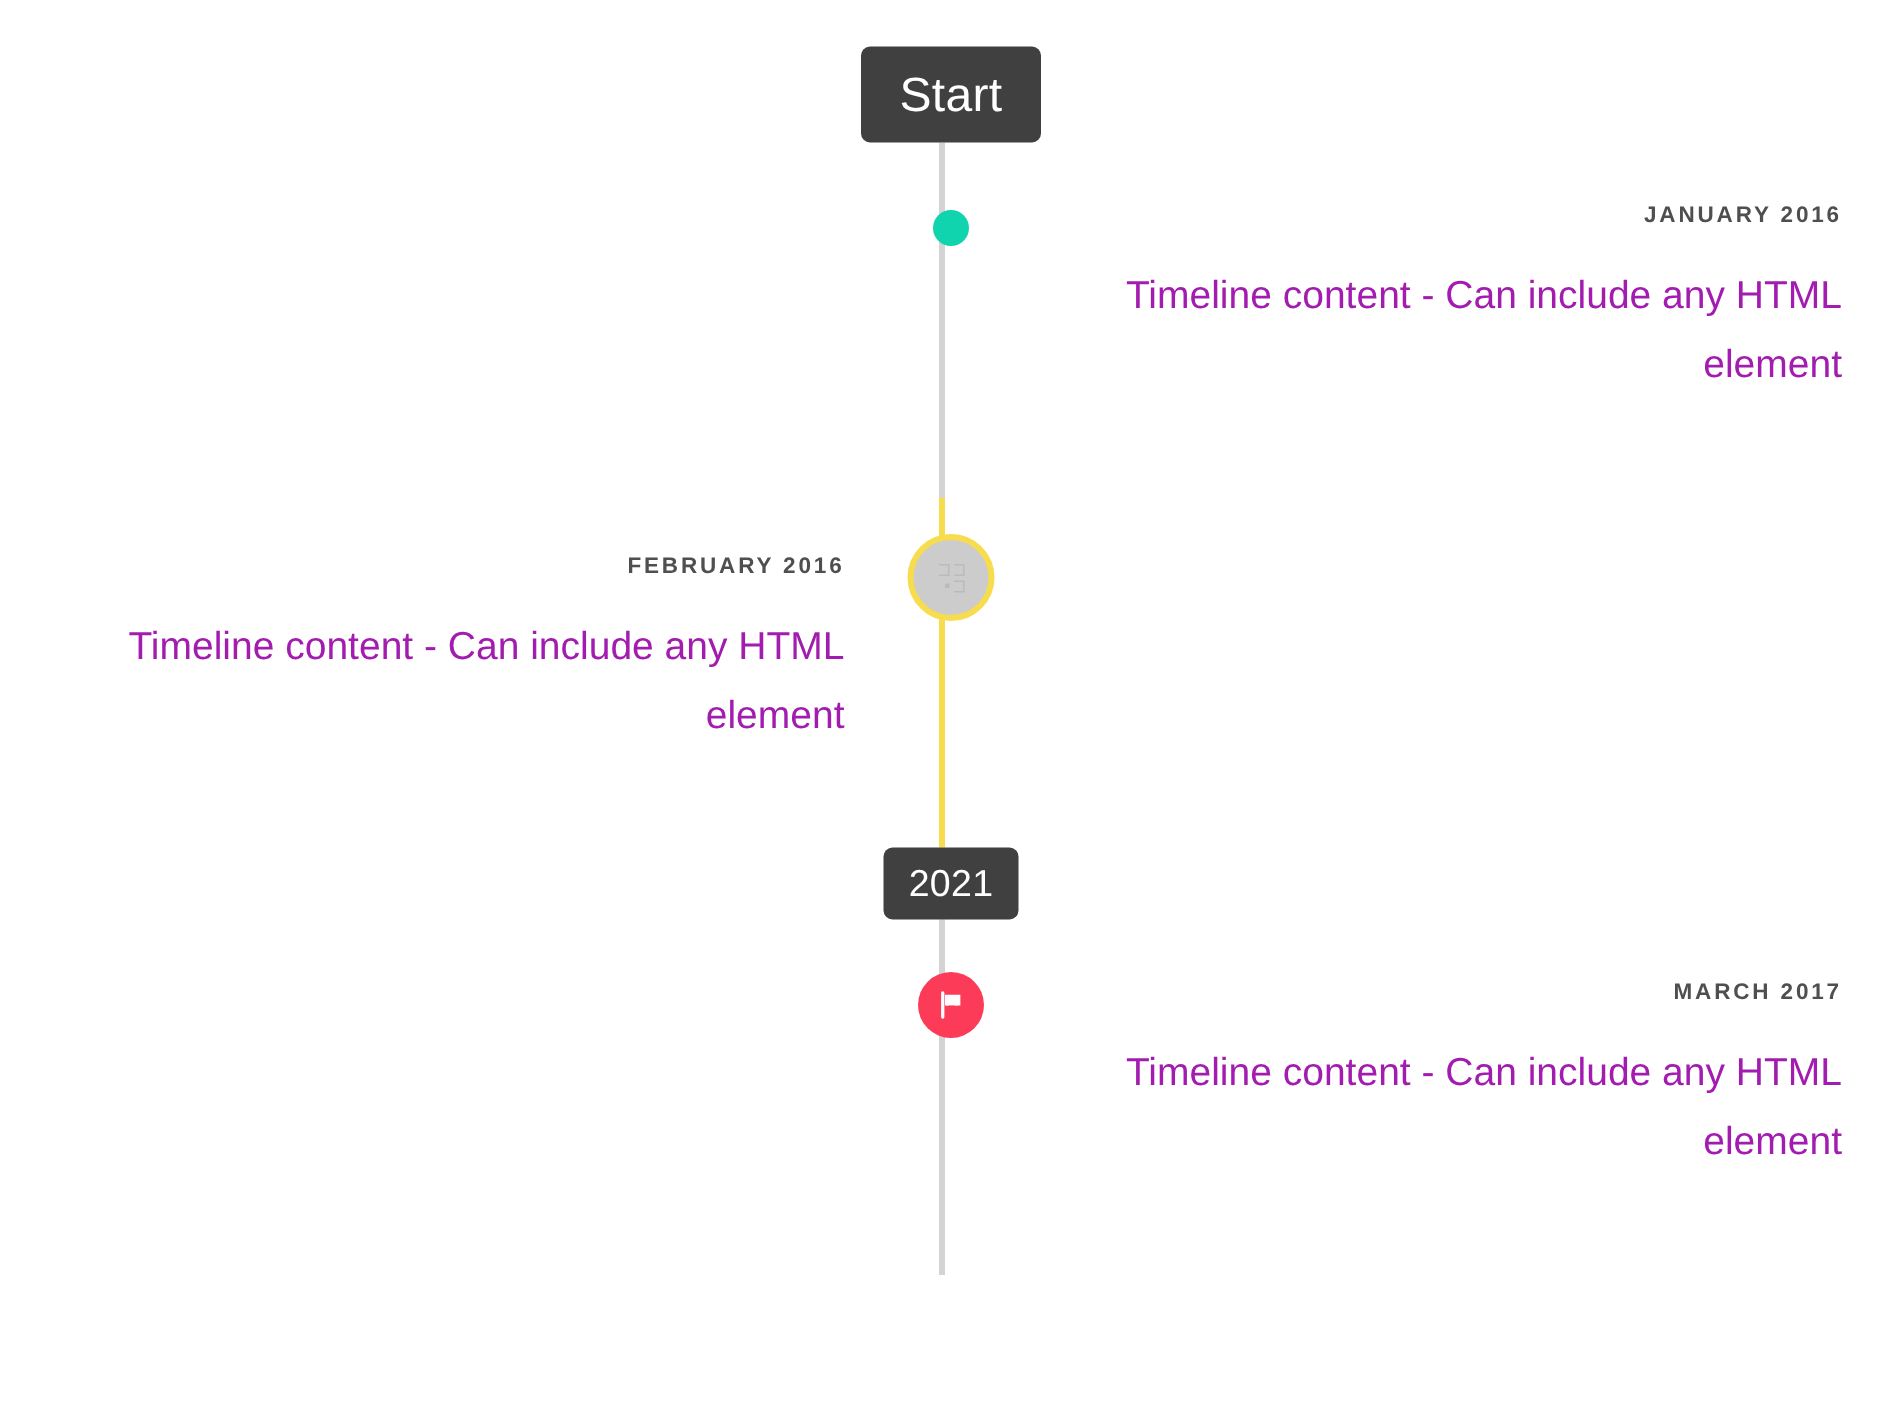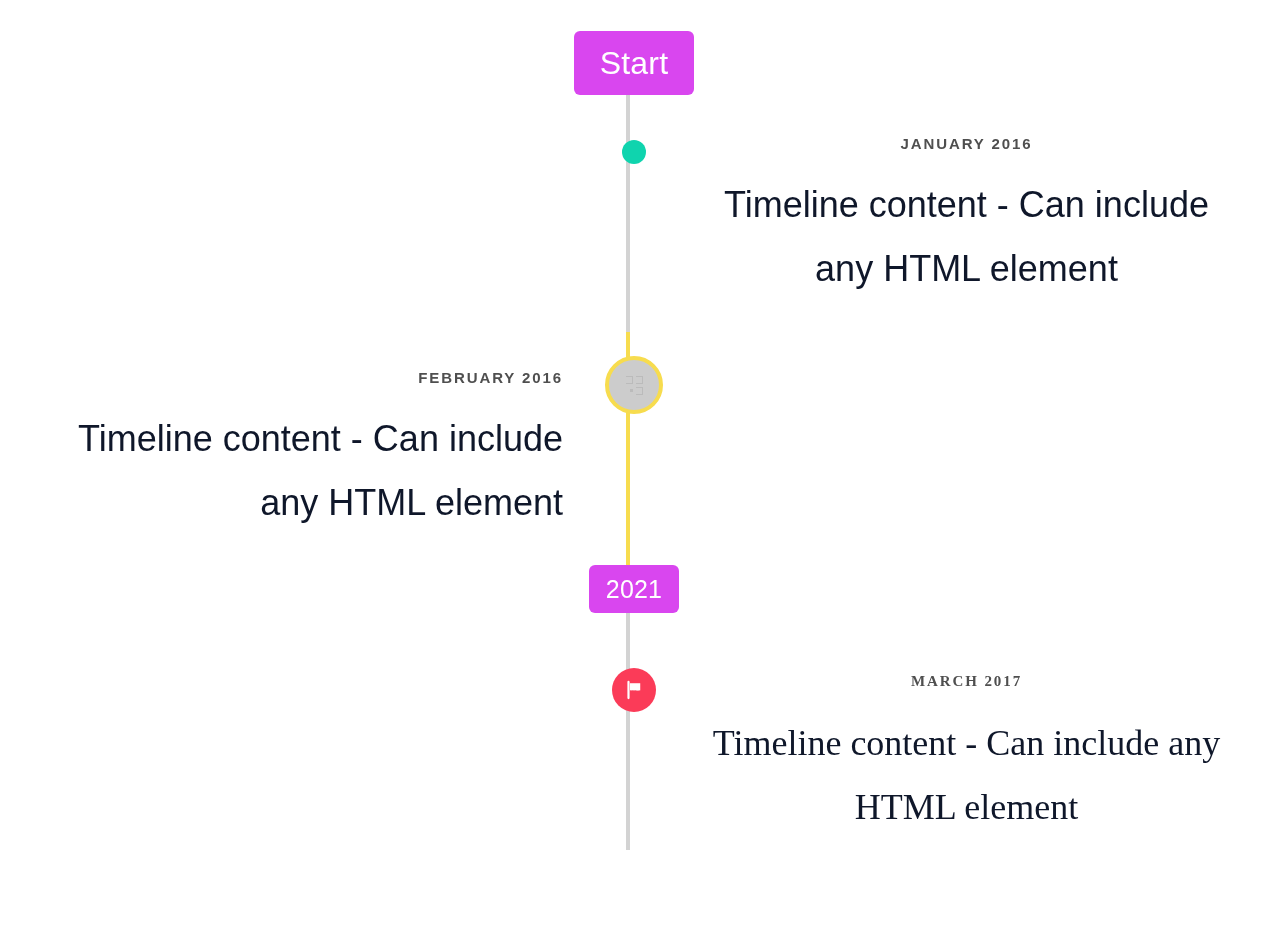--- a/index.html
+++ b/index.html
@@ -34,21 +34,21 @@
   }
   .axis.seg-top      { top: 95px;  height: 237px; }
   .axis.seg-accent   { top: 332px; height: 233px; background: #f7dc4e; }
   .axis.seg-bottom   { top: 613px; height: 237px; }
 
   
   .badge {
     position: absolute;
     left: 50%;
     transform: translateX(-50%);
-    background: #d946ef;
+    background: #404040;
     color: #ffffff;
     border-radius: 6px;
     display: flex;
     align-items: center;
     justify-content: center;
     font-weight: 400;
     letter-spacing: 0.2px;
     z-index: 4;
   }
   .badge.start {
@@ -90,43 +90,43 @@
     justify-content: center;
   }
 
   .event.right-side .col-left  { visibility: hidden; }
   .event.left-side  .col-right { visibility: hidden; }
 
   .content {
     padding-top: 2px;
   }
   .event.right-side .content {
-    text-align: center;
+    text-align: right;
     padding-left: 27px;
     padding-right: 40px;
   }
   .event.left-side .content {
     text-align: right;
     padding-right: 27px;
     padding-left: 61px;
   }
 
   .event-date {
     font-size: 15px;
     font-weight: bold;
     letter-spacing: 1.9px;
     color: #4f4f4f;
     text-transform: uppercase;
     line-height: 1;
     margin: 0 0 22px 0;
   }
   .event-body {
-    font-size: 36px;
+    font-size: 26px;
     line-height: 1.78;
-    color: #0f172a;
+    color: #a21caf;
     font-weight: 400;
     margin: 0;
   }
 
   
   .marker-dot {
     width: 24px;
     height: 24px;
     border-radius: 50%;
     background: #0fd4ae;
@@ -216,21 +216,21 @@
             <i class="dot"></i>
             <i></i>
         </span>
       </div>
     </div>
     <div class="col-right"></div>
   </div>
 
   <div class="badge mid">2021</div>
 
-  <div class="event right-side" style="top:672px;font-family:Liberation Serif, serif;">
+  <div class="event right-side" style="top:652px;">
     <div class="col-left"></div>
     <div class="col-center">
       <div class="marker-flag">
         <svg width="22" height="22" viewBox="0 0 24 24" aria-hidden="true">
           <path d="M6 3.2v17.6" stroke="#ffffff" stroke-width="2.4" stroke-linecap="round" fill="none"></path>
           <path d="M7.6 4.6h11.2v7.6H7.6z" fill="#ffffff"></path>
           <path d="M7.6 12.2c2.6 1.5 4.6-1.3 6.4 0 1.8 1.3 3.2-.3 4.8.4v-.4H7.6z" fill="#ffffff"></path>
         </svg>
       </div>
     </div>

